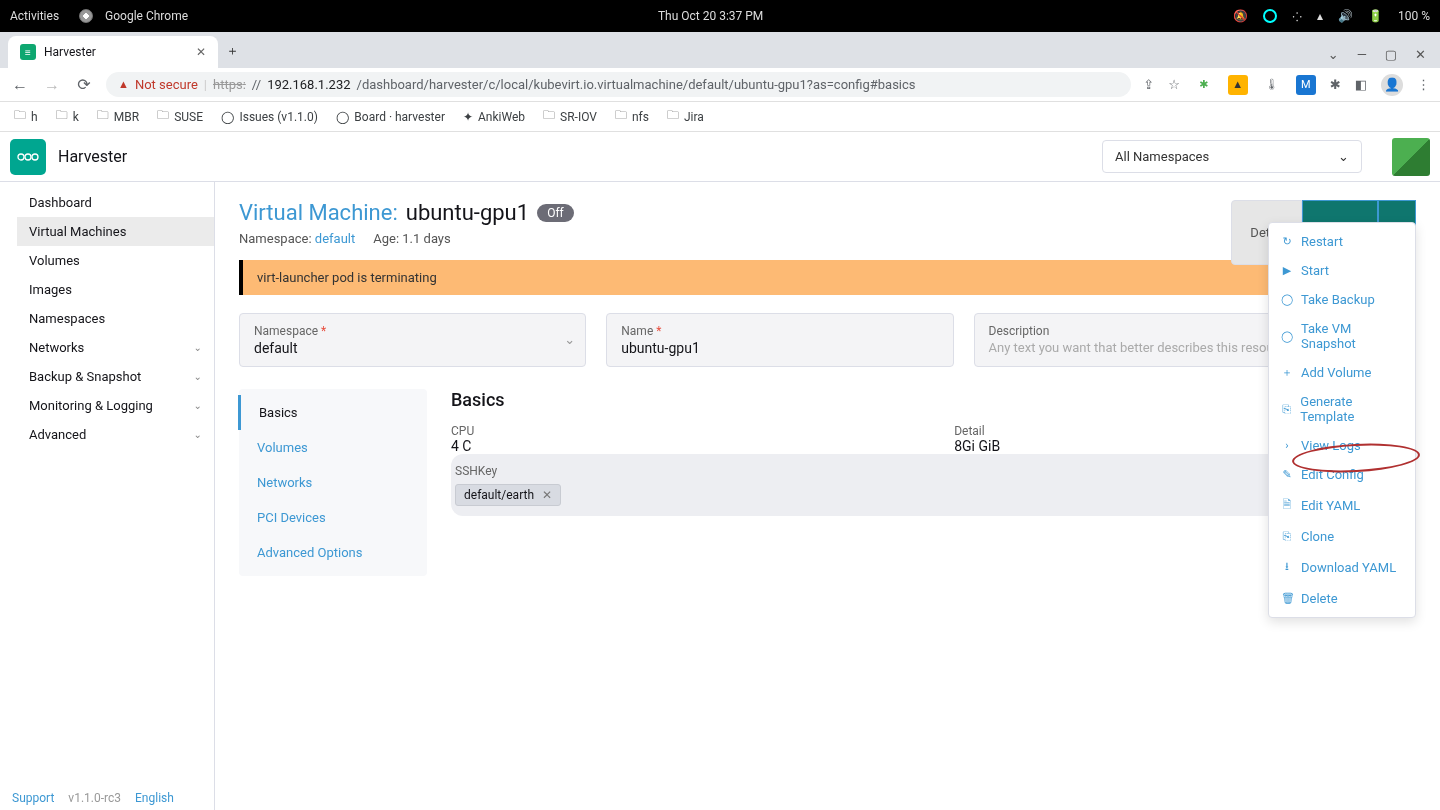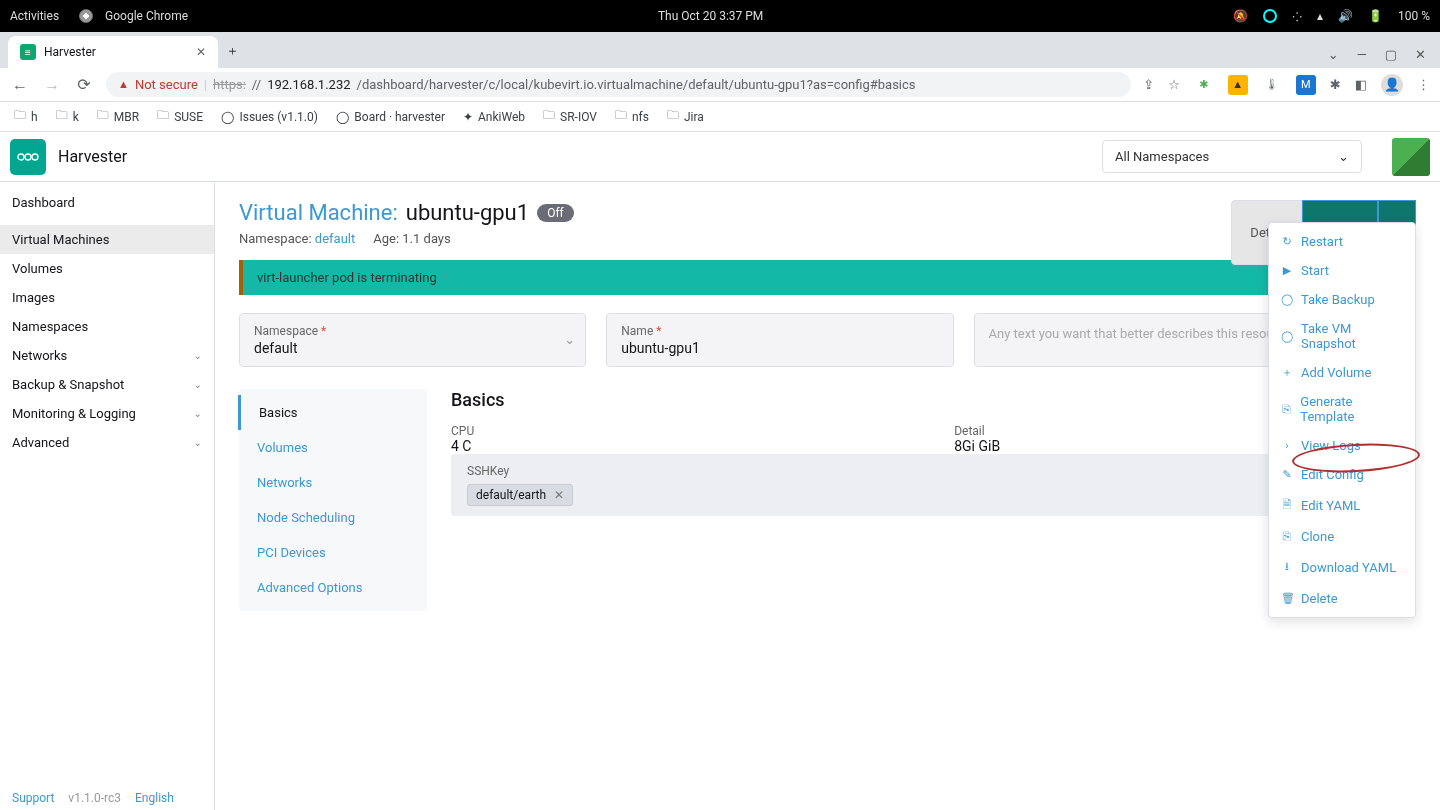--- a/index.html
+++ b/index.html
@@ -41,65 +41,65 @@
 .app-header { height: 50px; border-bottom: 1px solid #dcdee7; display: flex; align-items: center; padding: 0 10px 0 10px; gap: 12px; }
 .logo-box { width: 36px; height: 36px; background: #00a690; border-radius: 5px; display: flex; align-items: center; justify-content: center; color: #fff; }
 .brand { font-size: 16px; color: #141419; }
 .ns-select { margin-left: auto; border: 1px solid #dcdee7; border-radius: 4px; padding: 8px 12px; width: 260px; display: flex; justify-content: space-between; align-items: center; color: #333; font-size: 13px; }
 .user-avatar { width: 38px; height: 38px; background: #4caf50; margin-left: 18px; border-radius: 3px; }
 
 .app-body { display: flex; height: calc(100vh - 175px); }
 
 
 .sidebar { width: 215px; border-right: 1px solid #dcdee7; display: flex; flex-direction: column; }
-.side-list { flex: 1; overflow-y: auto; padding-top: 6px; }
+.side-list { flex: 1; overflow-y: auto; padding-top: 6px; padding-left: 17px; }
 .side-item { padding: 7px 12px; font-size: 13px; color: #141419; display: flex; justify-content: space-between; align-items: center; cursor: pointer; }
-.side-item.active { background: #ebebeb; margin-top: 8px; }
+.side-item.active { background: #ebebeb; }
 .side-item .chev { color: #888; font-size: 10px; }
 .side-footer { padding: 12px; display: flex; gap: 14px; font-size: 12px; }
 .side-footer .link { color: #3d98d3; }
 .side-footer .ver { color: #999; }
 
 
 .content { flex: 1; padding: 18px 24px; position: relative; overflow-x: hidden; }
 .page-title { font-size: 22px; display: flex; align-items: center; gap: 8px; }
 .pt-type { color: #3d98d3; font-weight: 400; }
 .pt-name { color: #141419; font-weight: 400; }
 .badge-off { background: #6c6c76; color: #fff; padding: 2px 10px; border-radius: 11px; font-size: 12px; }
 .head-actions { position: absolute; right: 24px; top: 18px; display: flex; }
 .btn-tab { padding: 24px 18px; font-size: 13px; border: 1px solid #dcdee7; background: #fff; color: #555; }
 .btn-tab:first-child { border-radius: 4px 0 0 4px; background: #e6e6e6; }
 .btn-tab.primary { background: #0f766e; color: #fff; border-color: #3d98d3; }
 .btn-more { background: #3d98d3; color: #fff; width: 32px; border: 1px solid #fff; border-left-color: rgba(255,255,255,.3); }
 
 .sub-meta { margin-top: 6px; font-size: 13px; color: #555; display: flex; gap: 18px; }
 .sub-meta a { color: #3d98d3; text-decoration: none; }
 
-.banner { margin-top: 14px; border-left: 4px solid #a16207; background: #14b8a6; padding: 10px 14px; font-size: 13px; color: #333; }
+.banner { margin-top: 14px; border-left: 4px solid #000000; background: #fdba74; padding: 10px 14px; font-size: 13px; color: #333; }
 
 .form-row { display: flex; gap: 20px; margin-top: 18px; }
 .form-box { flex: 1; background: #f4f4f6; border: 1px solid #dcdee7; border-radius: 4px; padding: 10px 14px; min-height: 54px; position: relative; }
 .form-label { font-size: 12px; color: #666; }
 .form-req { color: #e74c3c; }
 .form-val { font-size: 14px; color: #141419; margin-top: 2px; }
 .form-ph { color: #aaa; font-style: normal; font-size: 13px; margin-top: 2px; }
 .form-chev { position: absolute; right: 10px; top: 18px; color: #999; }
 
 
 .inner-wrap { display: flex; margin-top: 22px; gap: 0; }
 .inner-tabs { width: 188px; background: #f7f8fa; border-radius: 4px; padding: 6px 0; }
 .inner-tab { padding: 10px 18px; font-size: 13px; color: #3d98d3; cursor: pointer; }
 .inner-tab.active { border-left: 3px solid #3d98d3; color: #141419; margin-left: -1px; }
 .inner-body { flex: 1; padding: 0 0 0 24px; }
 .inner-h { font-size: 18px; font-weight: 500; margin-bottom: 14px; }
 .spec-row { display: flex; gap: 200px; }
 .spec-label { font-size: 12px; color: #666; }
 .spec-val { font-size: 14px; }
 
-.ssh-box { background: #edeef2; border-radius: 4px; padding: 10px 16px; }
+.ssh-box { background: #edeef2; border-radius: 12px; padding: 10px 4px; }
 .ssh-label { font-size: 12px; color: #666; margin-bottom: 6px; }
 .ssh-chip { display: inline-flex; align-items: center; gap: 8px; background: #d8dbe2; border: 1px solid #c8cbd2; padding: 3px 8px; border-radius: 3px; font-size: 12px; }
 .ssh-x { color: #777; cursor: pointer; }
 
 
 .action-menu { position: absolute; right: 24px; top: 40px; width: 148px; background: #fff; border: 1px solid #dcdee7; border-radius: 4px; box-shadow: 0 4px 12px rgba(0,0,0,.12); padding: 4px 0; z-index: 10; }
 .action-item { padding: 7px 12px; font-size: 13px; color: #3d98d3; display: flex; align-items: center; gap: 8px; cursor: pointer; }
 .action-icon { width: 12px; display: inline-block; text-align: center; font-size: 11px; }
 .highlight-circle { position: absolute; right: 20px; top: 262px; width: 128px; height: 28px; border: 2px solid #b03030; border-radius: 50%; pointer-events: none; z-index: 11; transform: rotate(-3deg); }
 
@@ -296,30 +296,30 @@
       <div class="form-box">
         <div class="form-label"><span>Namespace</span> <span class="form-req">*</span></div>
         <div class="form-val">default</div>
         <span class="form-chev">⌄</span>
       </div>
       <div class="form-box">
         <div class="form-label"><span>Name</span> <span class="form-req">*</span></div>
         <div class="form-val">ubuntu-gpu1</div>
       </div>
       <div class="form-box" style="flex:1.3;">
+        <div class="form-label">Description</div>
         <div class="form-ph">Any text you want that better describes this resource</div>
       </div>
     </div>
 
     <div class="inner-wrap">
       <div class="inner-tabs">
         <div class="inner-tab active">Basics</div>
         <div class="inner-tab">Volumes</div>
         <div class="inner-tab">Networks</div>
-        <div class="inner-tab">Node Scheduling</div>
         <div class="inner-tab">PCI Devices</div>
         <div class="inner-tab">Advanced Options</div>
       </div>
       <div class="inner-body">
         <div class="inner-h">Basics</div>
         <div class="spec-row">
           <div>
             <div class="spec-label">CPU</div>
             <div class="spec-val">4 C</div>
           </div>

